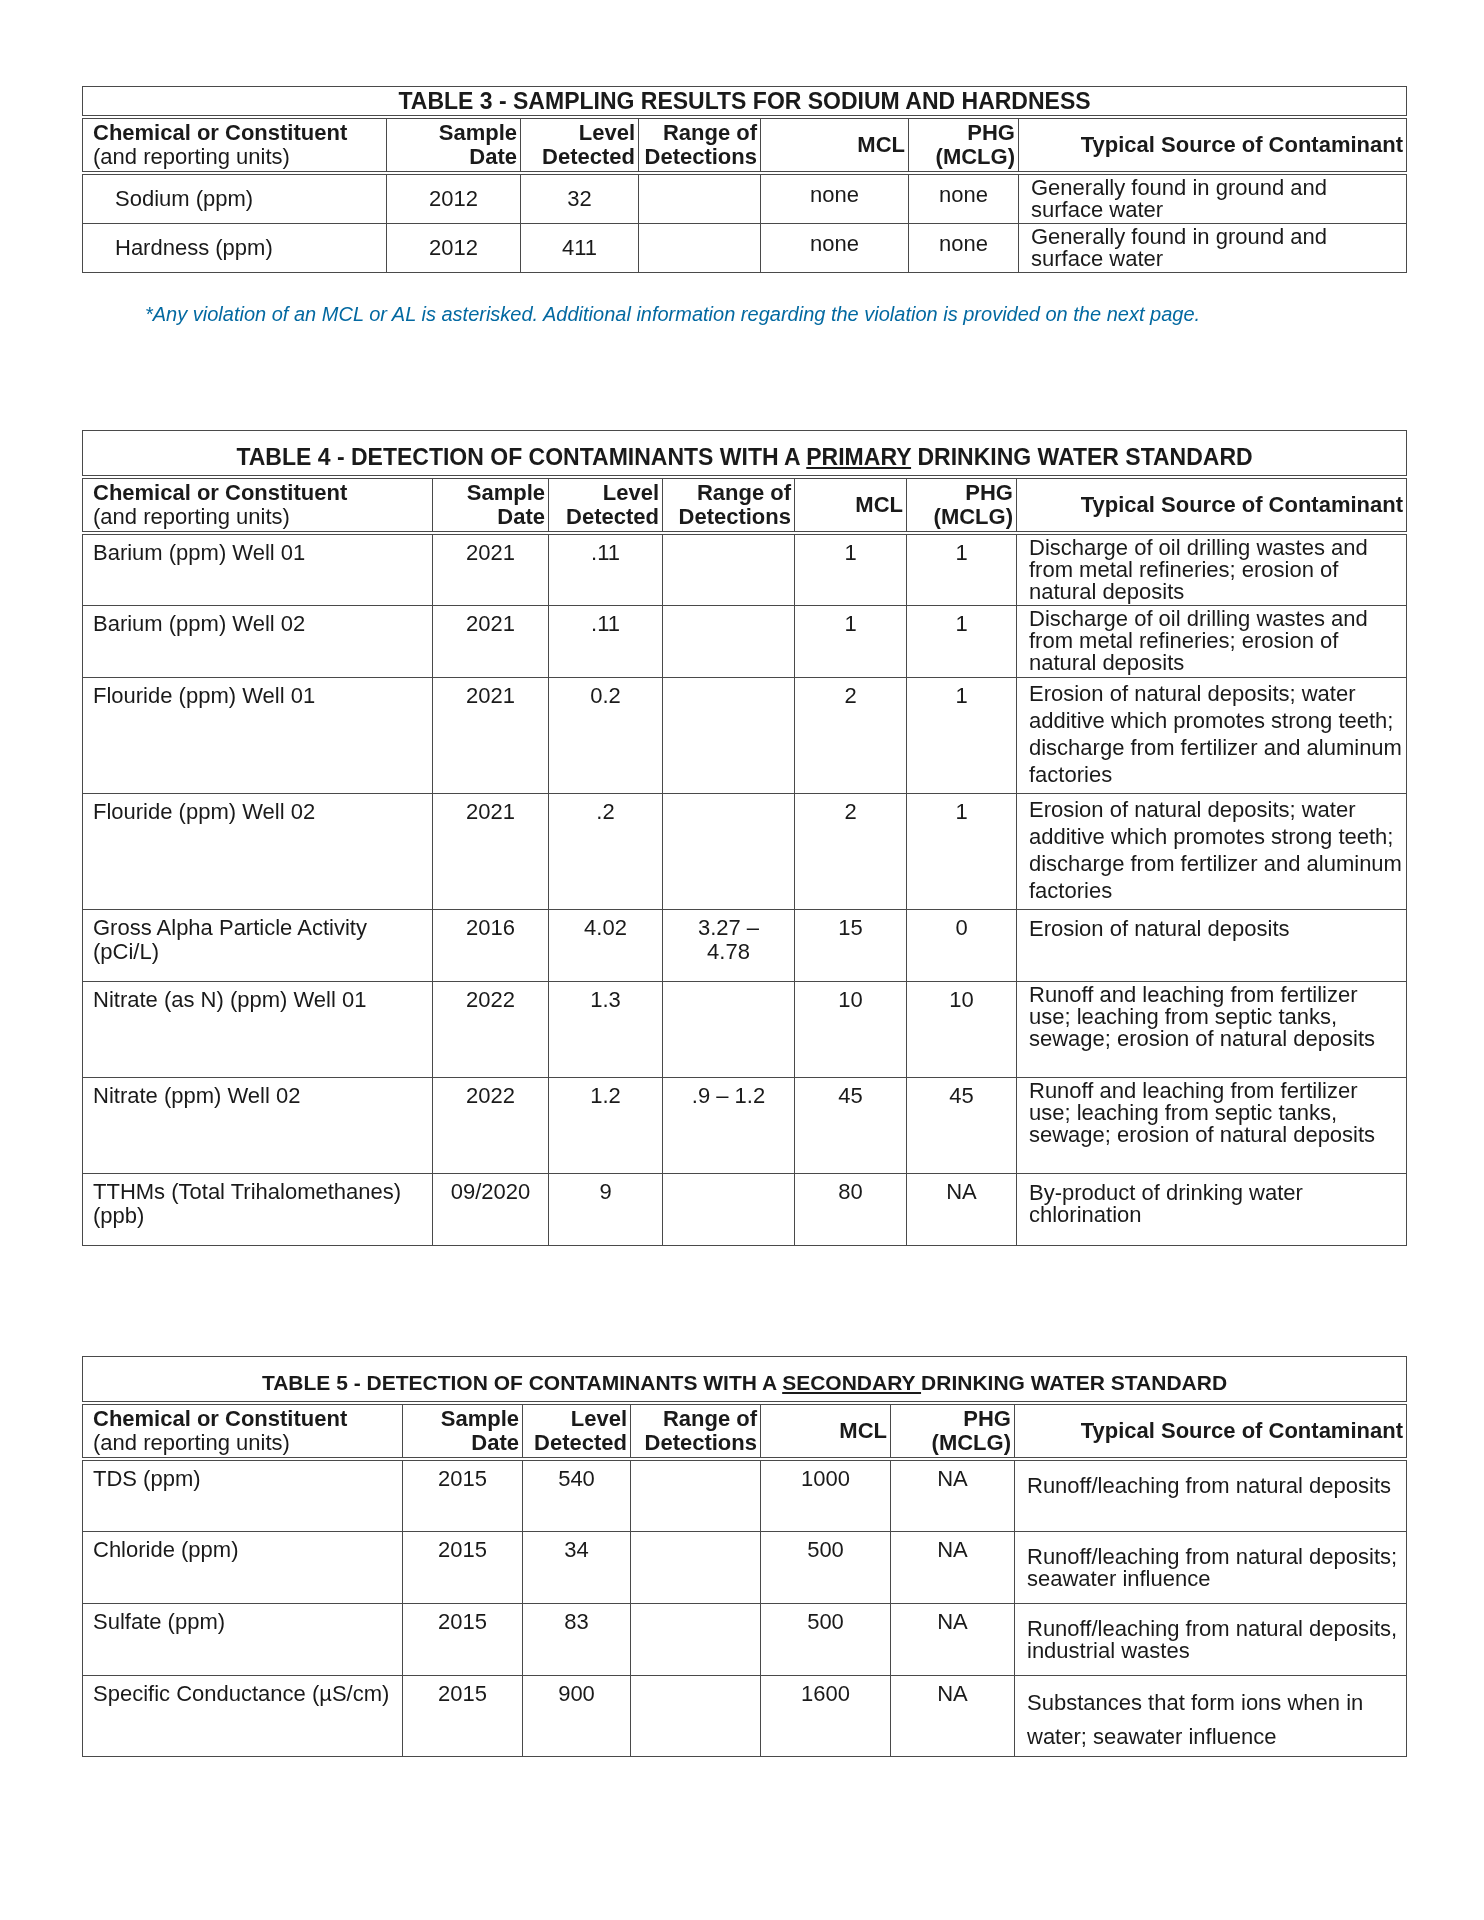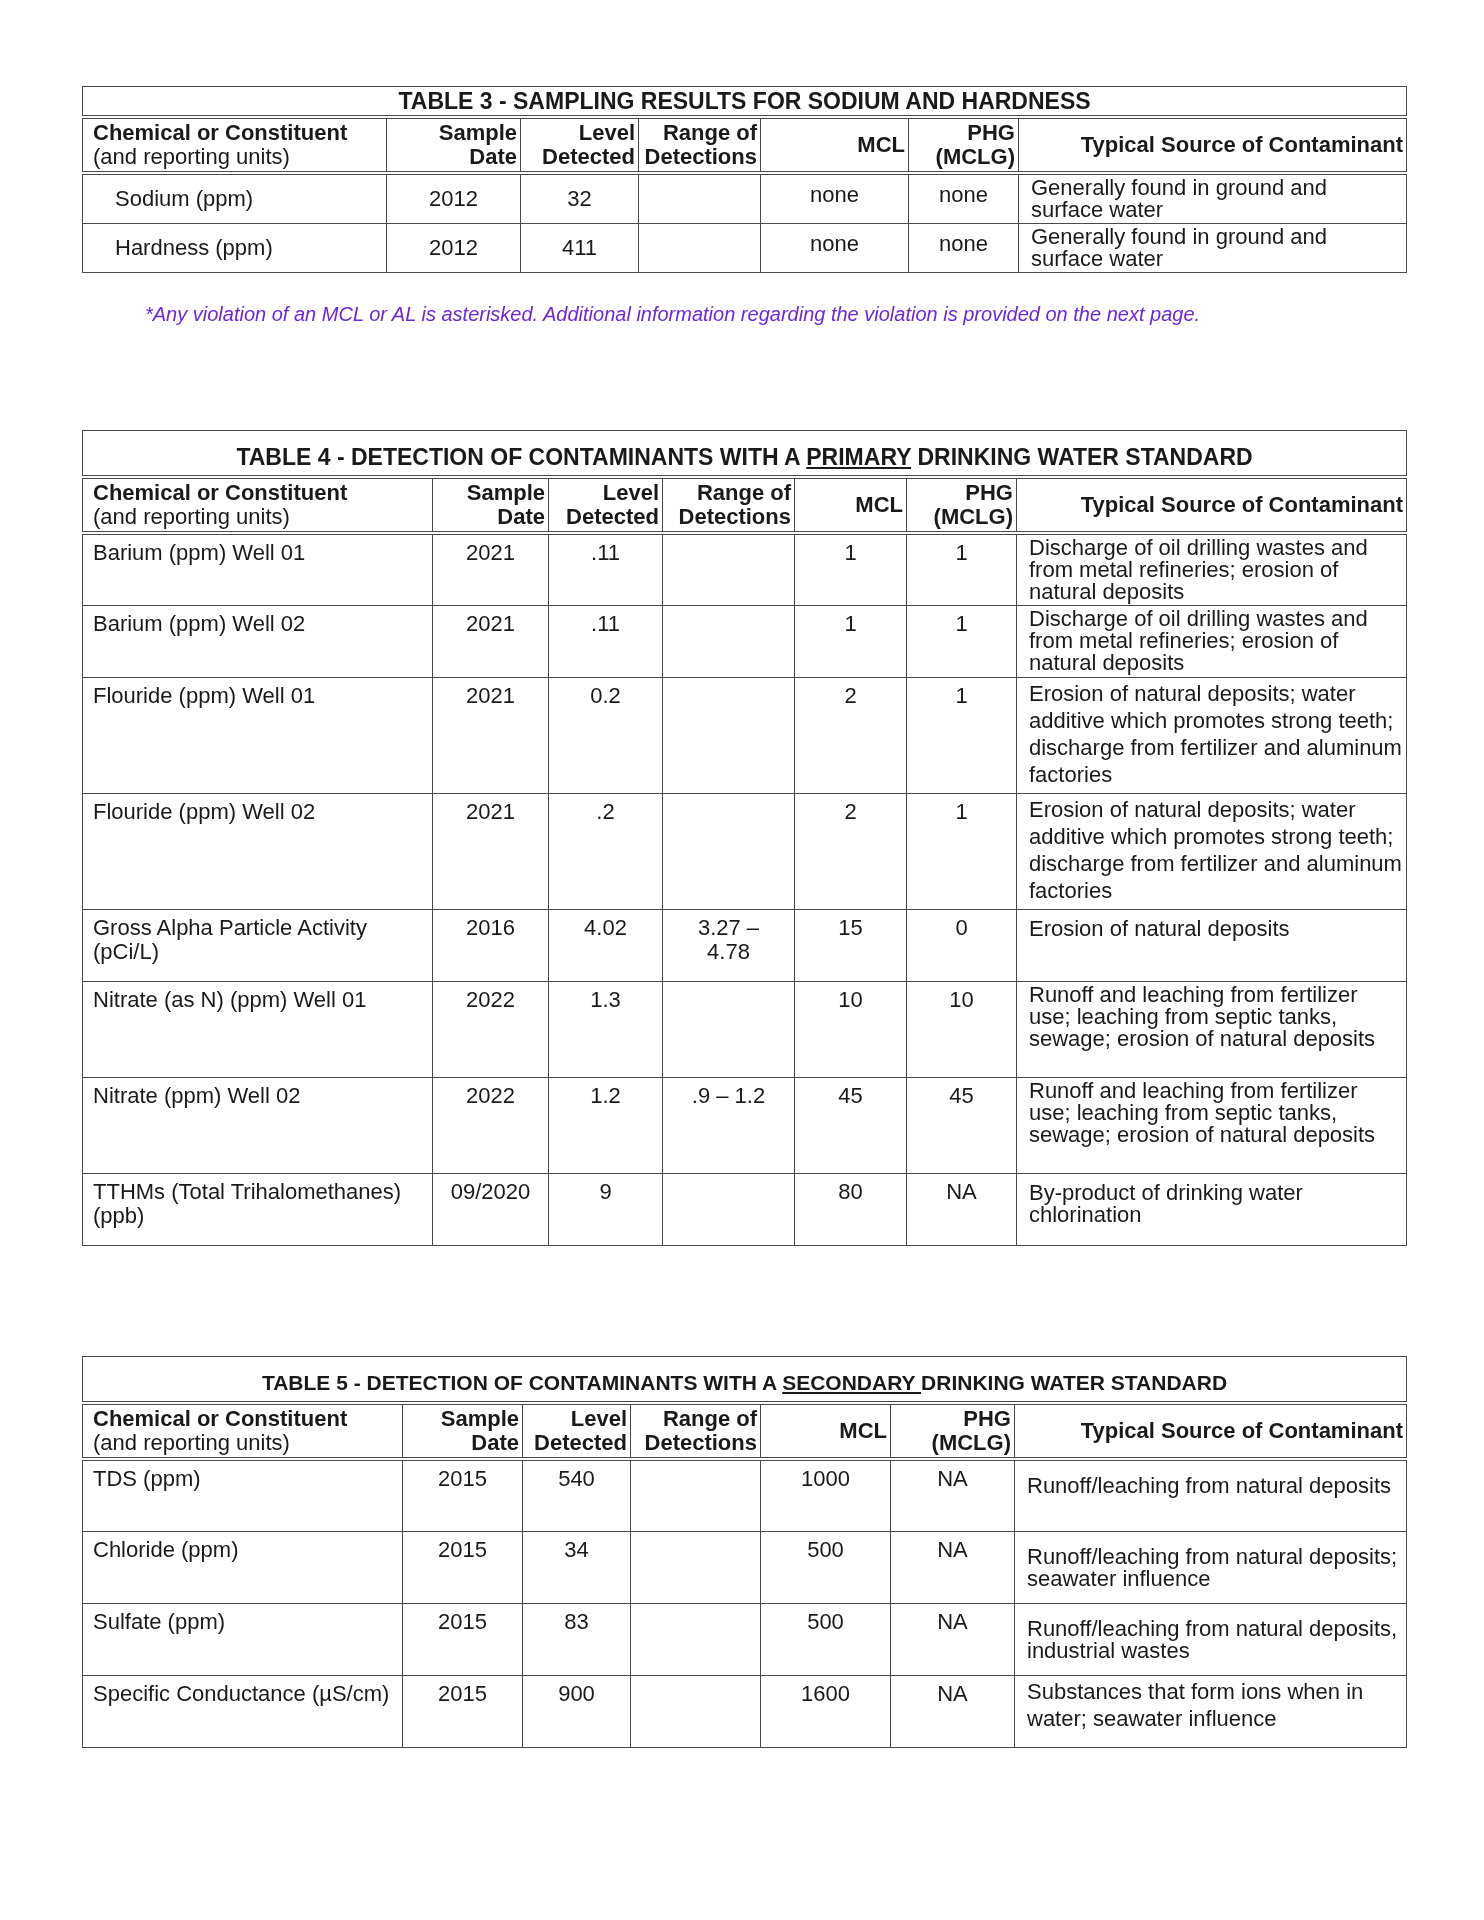--- a/index.html
+++ b/index.html
@@ -11,21 +11,21 @@
   .title-cell u { text-decoration: underline; }
   th { font-weight: bold; text-align: right; vertical-align: middle; padding: 2px 3px; border-bottom: 4px double #4a4a4a; }
   th.first { text-align: left; padding-left: 10px; }
   th.first .sub { font-weight: normal; display: block; }
   td { vertical-align: top; padding: 6px 4px 2px 4px; text-align: center; }
   td.name { text-align: left; padding-left: 10px; }
   td.src { text-align: left; padding-left: 12px; padding-top: 2px; line-height: 22px; margin-top: 9px; }
   #t3 td { vertical-align: middle; padding-top: 2px; padding-bottom: 2px; }
   #t3 td.name { padding-left: 32px; }
   #t3 td.mid { vertical-align: bottom; padding-bottom: 16px; }
-  .footnote { position: absolute; left: 145px; top: 303px; font-style: italic; font-size: 20px; color: #6d28d9; }
+  .footnote { position: absolute; left: 145px; top: 303px; font-style: italic; font-size: 20px; color: #0369a1; }
 </style>
 </head>
 <body>
 
 <table id="t3" style="left:82px; top:86px; width:1324px;">
   <colgroup>
     <col style="width:304px">
       <col style="width:134px">
       <col style="width:118px">
       <col style="width:122px">
@@ -216,16 +216,16 @@
         <td>NA</td>
         <td class="src" style="padding-top:14px">Runoff/leaching from natural deposits, industrial wastes</td>
   </tr>
   <tr style="height:72px">
     <td class="name">Specific Conductance (µS/cm)</td>
         <td>2015</td>
         <td>900</td>
         <td></td>
         <td>1600</td>
         <td>NA</td>
-        <td class="src" style="padding-top:2px;line-height:27px">Substances that form ions when in water; seawater influence</td>
+        <td class="src" style="padding-top:10px;line-height:34px">Substances that form ions when in water; seawater influence</td>
   </tr>
 </tbody>
   </table>
 
 </body></html>

